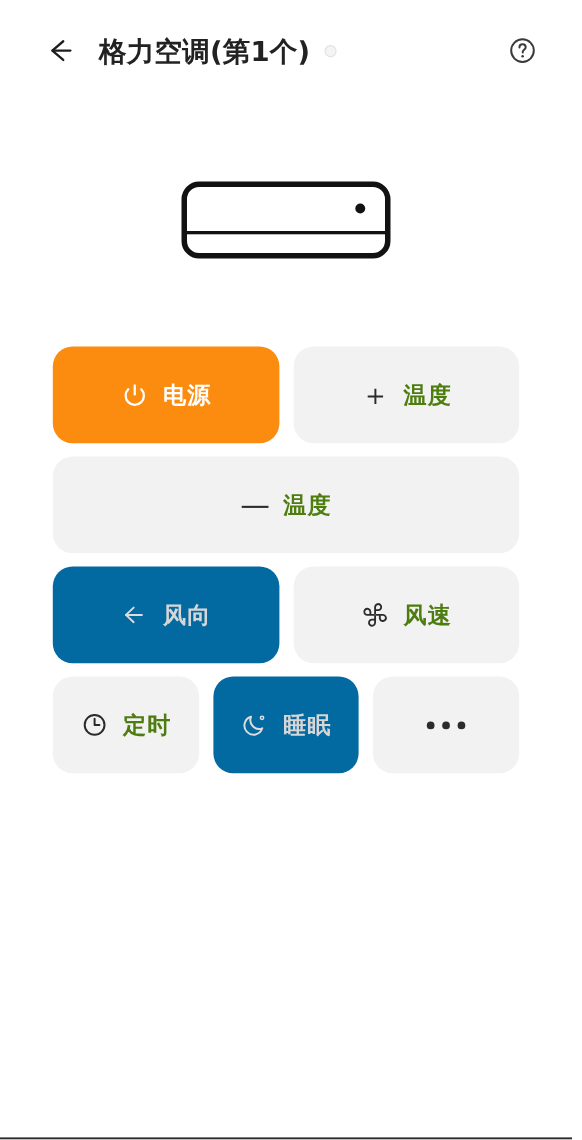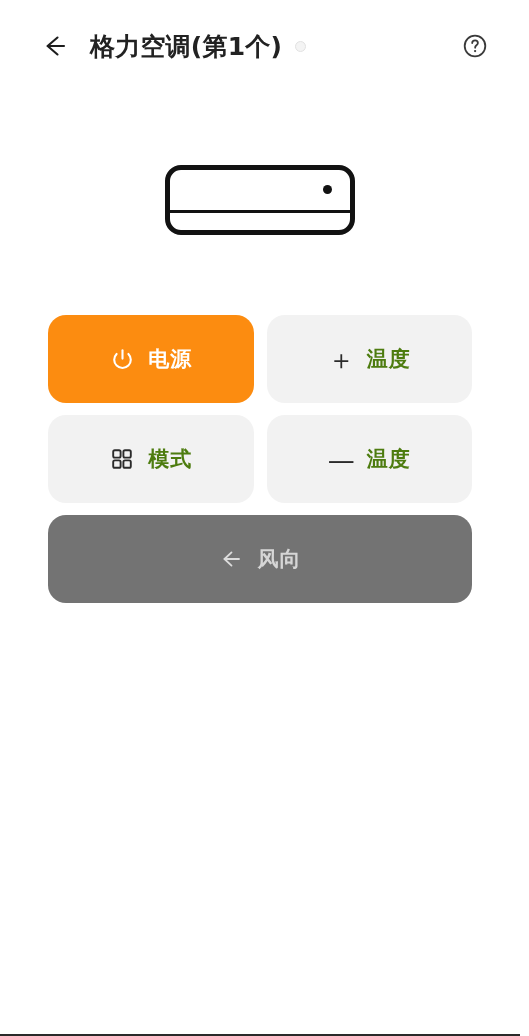--- a/index.html
+++ b/index.html
@@ -123,21 +123,21 @@
     justify-content: center;
     gap: 13px;
     cursor: pointer;
     user-select: none;
     flex: 1 1 0;
   }
   .btn.primary {
     background: #fc8c10;
   }
   .btn.disabled {
-    background: #737373;
+    background: #0369a1;
     cursor: default;
   }
   .btn-label {
     font-size: 21px;
     font-weight: 700;
     color: #4d7c0f;
     letter-spacing: 1px;
     line-height: 1;
   }
   .btn.primary .btn-label { color: #ffffff; }
@@ -227,46 +227,73 @@
         <span class="btn-label">电源</span>
       </div>
       <div class="btn">
         <span class="sign-icon">＋</span>
         <span class="btn-label">温度</span>
       </div>
     </div>
 
     <div class="btn-row">
       <div class="btn">
-        <span class="btn-icon">
-          <svg width="24" height="24" viewBox="0 0 24 24">
-            <rect x="3.2" y="3.2" width="7.4" height="7.4" rx="1.6" fill="none" stroke="#2b2b2b" stroke-width="1.9"></rect>
-            <rect x="13.4" y="3.2" width="7.4" height="7.4" rx="1.6" fill="none" stroke="#2b2b2b" stroke-width="1.9"></rect>
-            <rect x="3.2" y="13.4" width="7.4" height="7.4" rx="1.6" fill="none" stroke="#2b2b2b" stroke-width="1.9"></rect>
-            <rect x="13.4" y="13.4" width="7.4" height="7.4" rx="1.6" fill="none" stroke="#2b2b2b" stroke-width="1.9"></rect>
-          </svg>
-        </span>
-        <span class="btn-label">模式</span>
-      </div>
-      <div class="btn">
         <span class="sign-icon">—</span>
         <span class="btn-label">温度</span>
       </div>
     </div>
 
     <div class="btn-row">
       <div class="btn disabled">
         <span class="btn-icon">
           <svg width="24" height="24" viewBox="0 0 24 24">
             <line x1="4.5" y1="12" x2="19" y2="12" stroke="#dcdcdc" stroke-width="1.8" stroke-linecap="round"></line>
             <path d="M11.5 5.4 L4.5 12 L11.5 18.6" fill="none" stroke="#dcdcdc" stroke-width="1.8" stroke-linecap="round" stroke-linejoin="round"></path>
           </svg>
         </span>
         <span class="btn-label">风向</span>
       </div>
-    </div>
-
+      <div class="btn">
+        <span class="btn-icon">
+          <svg width="24" height="24" viewBox="0 0 24 24">
+            <path d="M12 11 V4.8 a2.8 2.8 0 0 1 4.6 -2 a2.8 2.8 0 0 1 -1.5 4.9 H12 Z" fill="none" stroke="#2b2b2b" stroke-width="1.7" stroke-linejoin="round"></path>
+            <path d="M13 12 H19.2 a2.8 2.8 0 0 1 2 4.6 a2.8 2.8 0 0 1 -4.9 -1.5 V12 Z" fill="none" stroke="#2b2b2b" stroke-width="1.7" stroke-linejoin="round"></path>
+            <path d="M12 13 V19.2 a2.8 2.8 0 0 1 -4.6 2 a2.8 2.8 0 0 1 1.5 -4.9 H12 Z" fill="none" stroke="#2b2b2b" stroke-width="1.7" stroke-linejoin="round"></path>
+            <path d="M11 12 H4.8 a2.8 2.8 0 0 1 -2 -4.6 a2.8 2.8 0 0 1 4.9 1.5 V12 Z" fill="none" stroke="#2b2b2b" stroke-width="1.7" stroke-linejoin="round"></path>
+          </svg>
+        </span>
+        <span class="btn-label">风速</span>
+      </div>
+    </div>
+
+    <div class="btn-row">
+      <div class="btn">
+        <span class="btn-icon">
+          <svg width="24" height="24" viewBox="0 0 24 24">
+            <circle cx="12" cy="12" r="9" fill="none" stroke="#2b2b2b" stroke-width="1.8"></circle>
+            <path d="M12 6.4 V12 H16.4" fill="none" stroke="#2b2b2b" stroke-width="1.8" stroke-linecap="round" stroke-linejoin="round"></path>
+          </svg>
+        </span>
+        <span class="btn-label">定时</span>
+      </div>
+      <div class="btn disabled">
+        <span class="btn-icon">
+          <svg width="24" height="24" viewBox="0 0 24 24">
+            <path d="M18.4 15.1A8 8 0 0 1 8.2 4.6 a8.3 8.3 0 1 0 10.2 10.5 Z" fill="none" stroke="#dcdcdc" stroke-width="1.8" stroke-linejoin="round"></path>
+            <circle cx="18.2" cy="5.6" r="1.5" fill="none" stroke="#dcdcdc" stroke-width="1.4"></circle>
+          </svg>
+        </span>
+        <span class="btn-label">睡眠</span>
+      </div>
+      <div class="btn">
+        <span class="dots-icon">
+          <i></i>
+            <i></i>
+            <i></i>
+        </span>
+      </div>
+    </div>
 
   </div>
 
   <div class="spacer"></div>
   <div class="bottom-line"></div>
 </div>
 
 </body></html>

